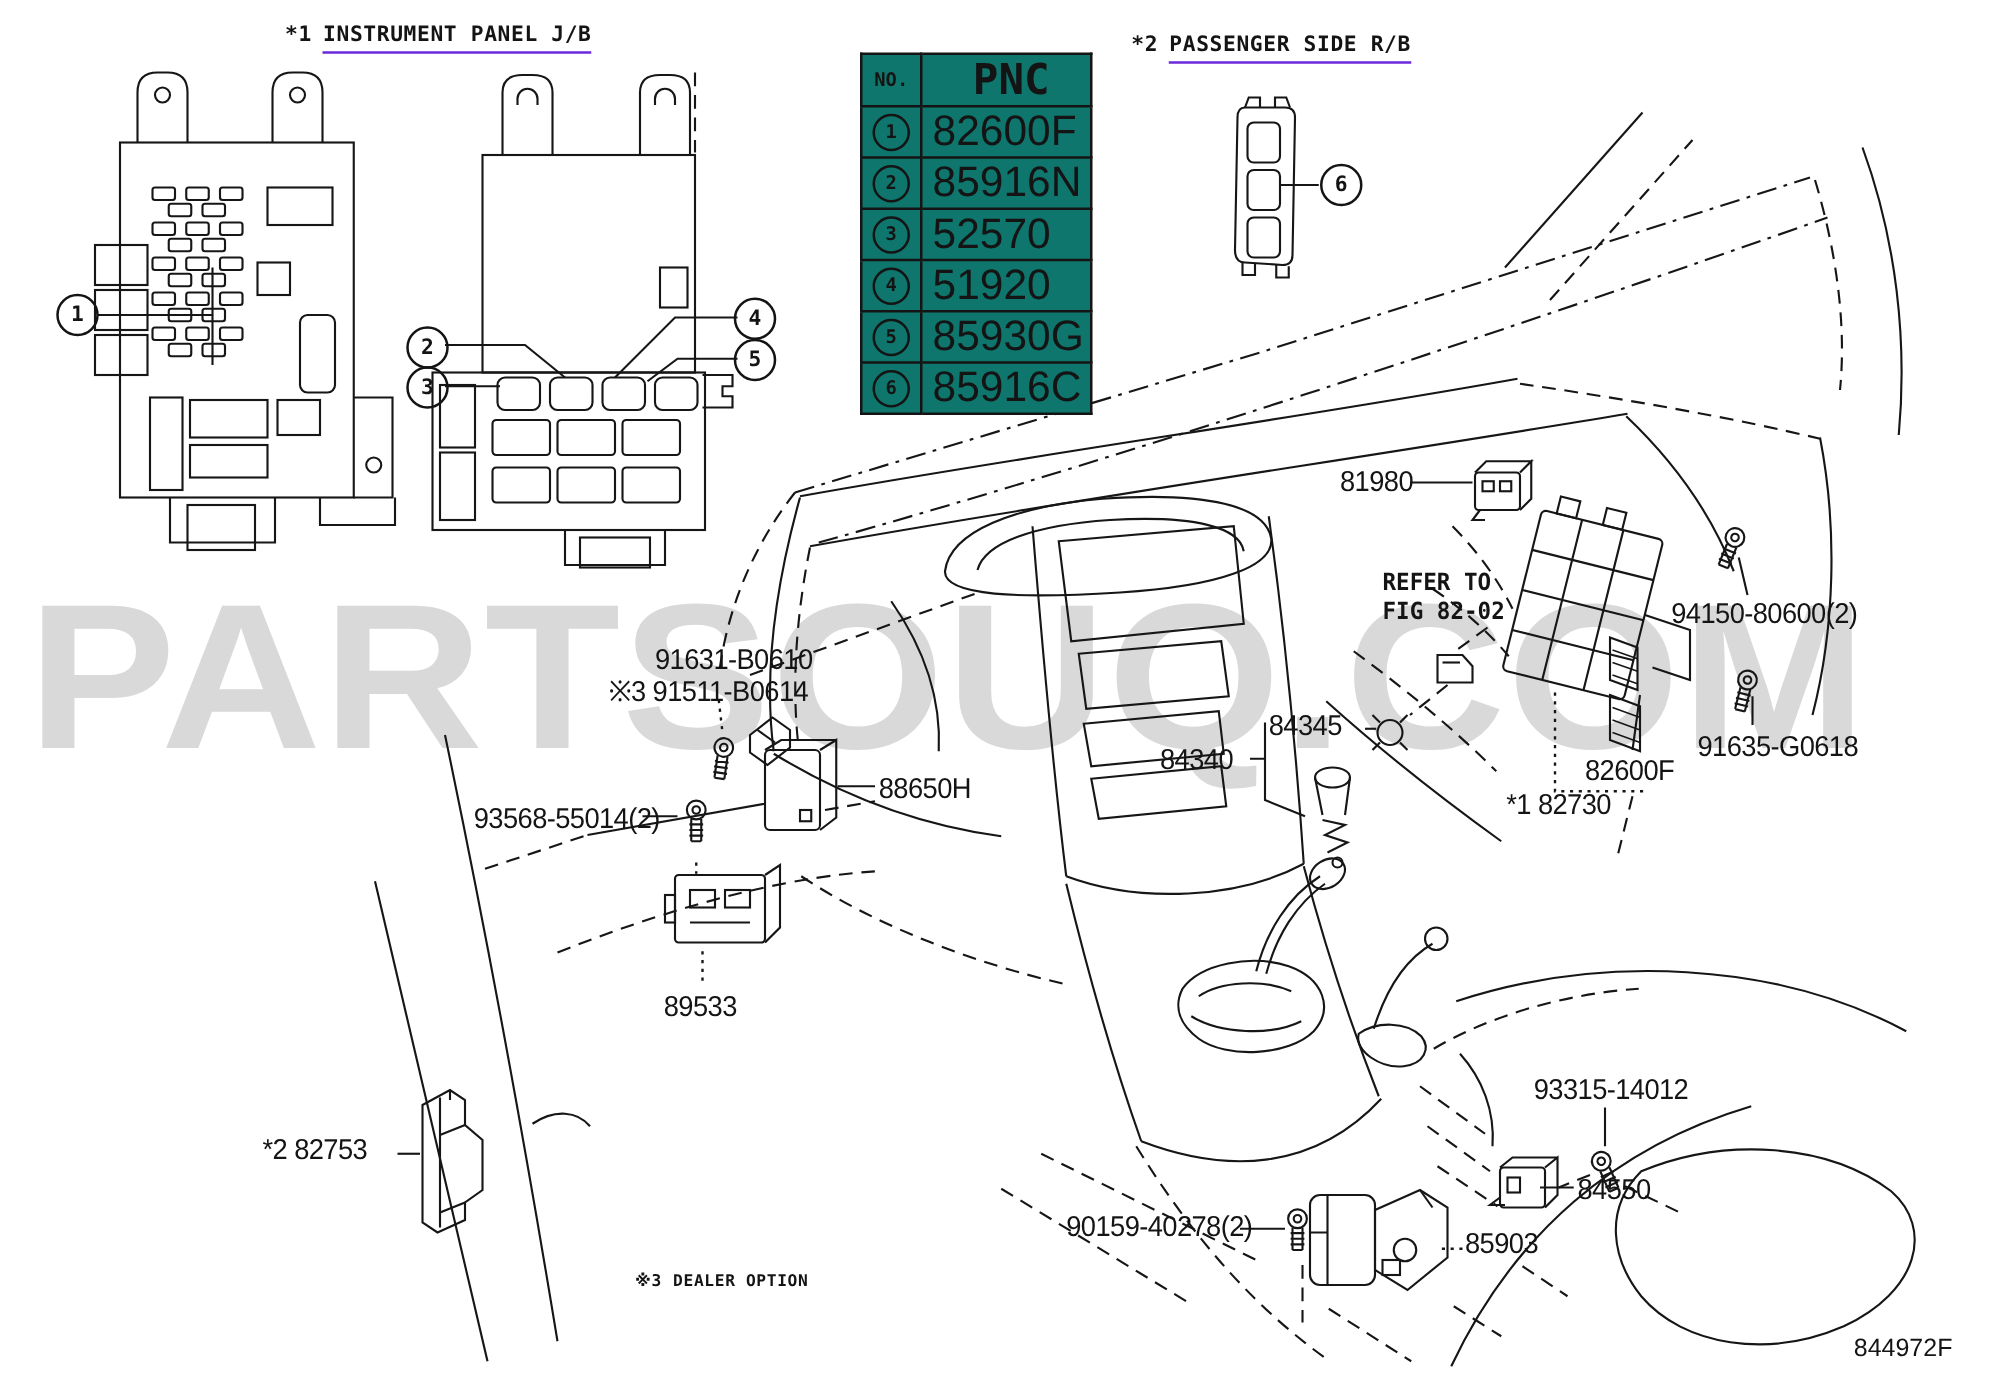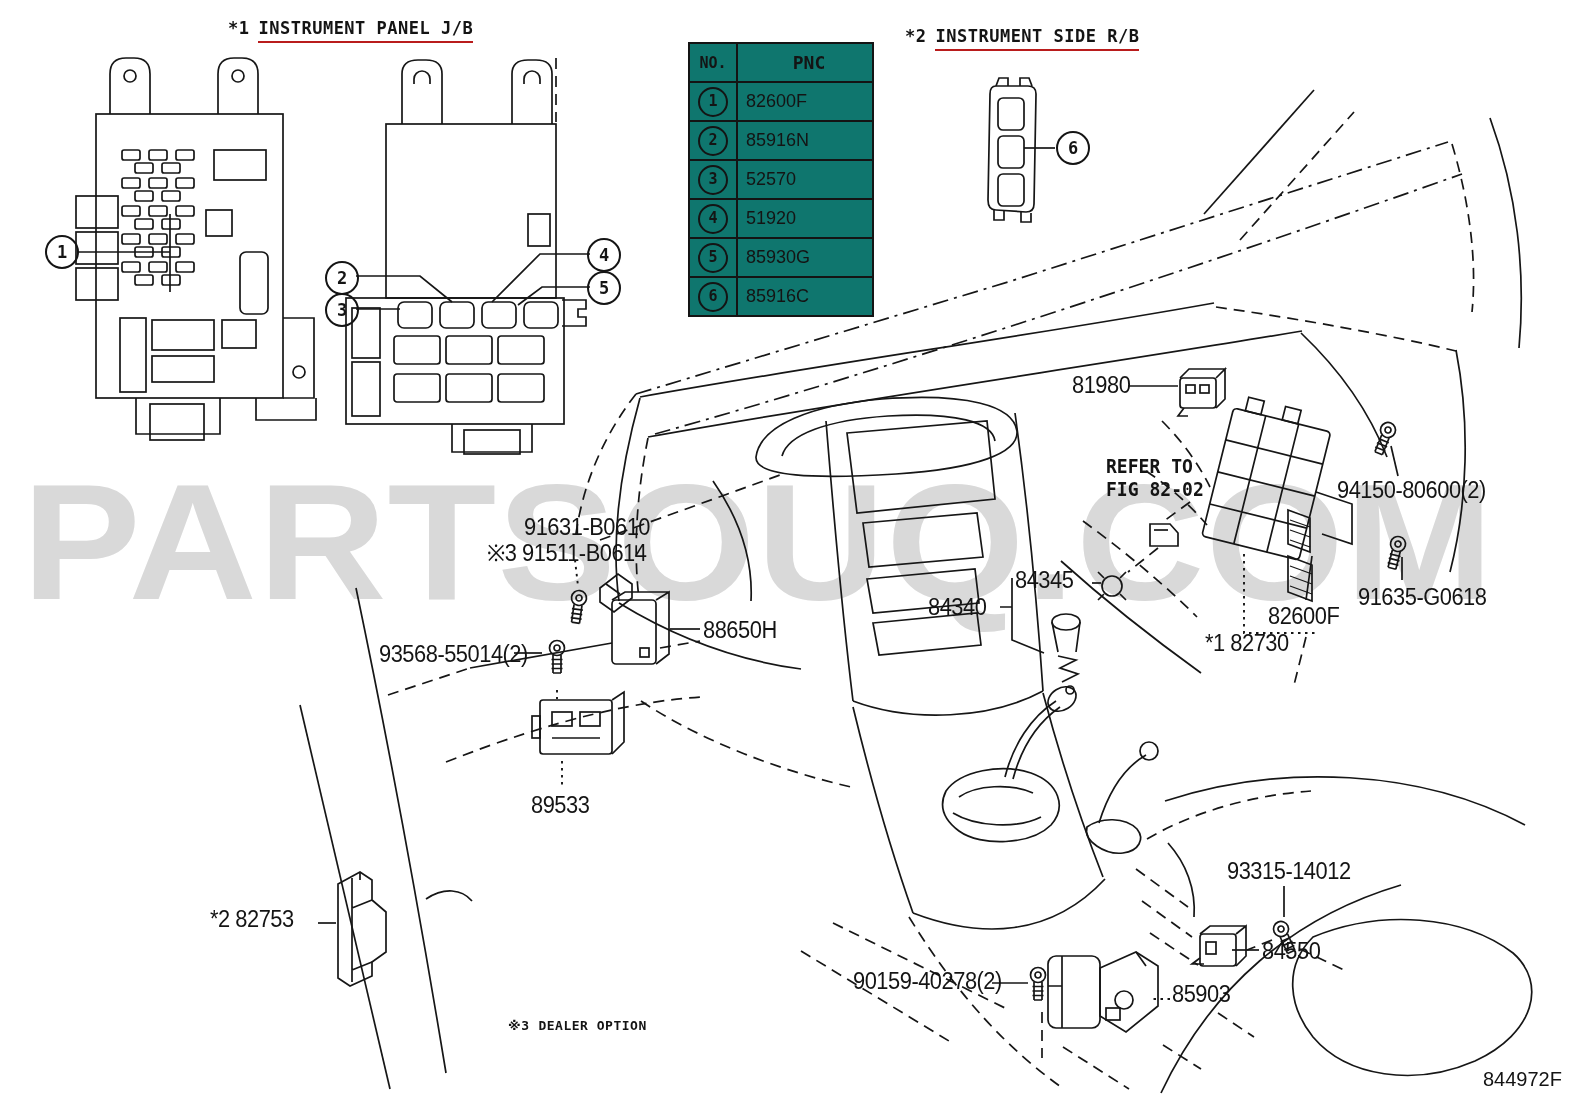--- a/index.html
+++ b/index.html
@@ -11,31 +11,31 @@
         font-family:"Liberation Sans",sans-serif;}
   svg.art{position:absolute;left:0;top:0;z-index:2;}
   svg.art *{fill:none;stroke:#161616;stroke-width:1.7;}
   svg.art .dsh{stroke-dasharray:11 7;}
   svg.art .ddot{stroke-dasharray:16 6 3 6;}
   svg.art .dot{stroke-dasharray:2.5 4.5;stroke-width:1.9;}
   svg.art .hatch{stroke-width:1.2;}
   .hdr{position:absolute;z-index:3;white-space:nowrap;font-family:"DejaVu Sans Mono","DejaVu Sans",monospace;
        font-weight:bold;font-size:17px;letter-spacing:.5px;}
   .hdr .pfx{margin-right:9px;}
-  .hdr .utxt{border-bottom:2px solid #b91c1c;padding-bottom:3px;}
+  .hdr .utxt{border-bottom:2px solid #6d28d9;padding-bottom:3px;}
   .plabel{position:absolute;z-index:3;white-space:nowrap;font-size:23px;letter-spacing:-.5px;
        transform:scaleX(.95);transform-origin:left top;font-family:"Liberation Sans",sans-serif;}
   .plabel.mono{font-family:"DejaVu Sans Mono","DejaVu Sans",monospace;font-weight:bold;font-size:19px;letter-spacing:0;}
   .callout{position:absolute;z-index:3;width:30px;height:30px;border:2px solid #141414;border-radius:50%;
        display:flex;align-items:center;justify-content:center;background:transparent;
        font-family:"DejaVu Sans Mono",monospace;font-size:17px;font-weight:bold;}
   .pnc-table{position:absolute;left:688px;top:42px;z-index:3;border-collapse:collapse;table-layout:fixed;}
   .pnc-table td,.pnc-table th{border:2px solid #141414;height:37px;padding:0;background:#0f766e;}
   .pnc-table .cno{width:46px;text-align:center;}
-  .pnc-table .cpnc{width:126px;text-align:left;padding-left:8px;font-size:18px;}
+  .pnc-table .cpnc{width:126px;text-align:left;padding-left:8px;font-size:34px;}
   .pnc-table th{font-family:"DejaVu Sans Mono",monospace;font-size:15px;font-weight:bold;text-align:center;}
   .circ{display:inline-block;width:26px;height:26px;border:2px solid #141414;border-radius:50%;
        line-height:25px;text-align:center;font-family:"DejaVu Sans Mono",monospace;
        font-size:15px;font-weight:bold;vertical-align:middle;}
   .footer-code{position:absolute;left:1483px;top:1068px;font-size:20px;z-index:3;}
 </style>
 </head>
 <body>
 
 <div class="page">
@@ -278,21 +278,21 @@
       <path d="M1232,950 H1259"></path>
       <path d="M992,983 H1028"></path>
       <path class="dot" d="M1170,999 H1152"></path>
     </g>
   </svg>
 
   <div class="hdr" style="left:228px;top:18px;">
     <span class="pfx">*1</span><span class="utxt">INSTRUMENT PANEL J/B</span>
   </div>
   <div class="hdr" style="left:905px;top:26px;">
-    <span class="pfx">*2</span><span class="utxt">INSTRUMENT SIDE R/B</span>
+    <span class="pfx">*2</span><span class="utxt">PASSENGER SIDE R/B</span>
   </div>
   <div class="hdr" style="left:508px;top:1018px;font-size:13px;">
     <span class="pfx">※3</span><span>DEALER OPTION</span>
   </div>
 
   <table class="pnc-table">
     <tbody>
         <tr>
       <th class="cno">NO.</th>
       <th class="cpnc" style="text-align:center;">PNC</th>

